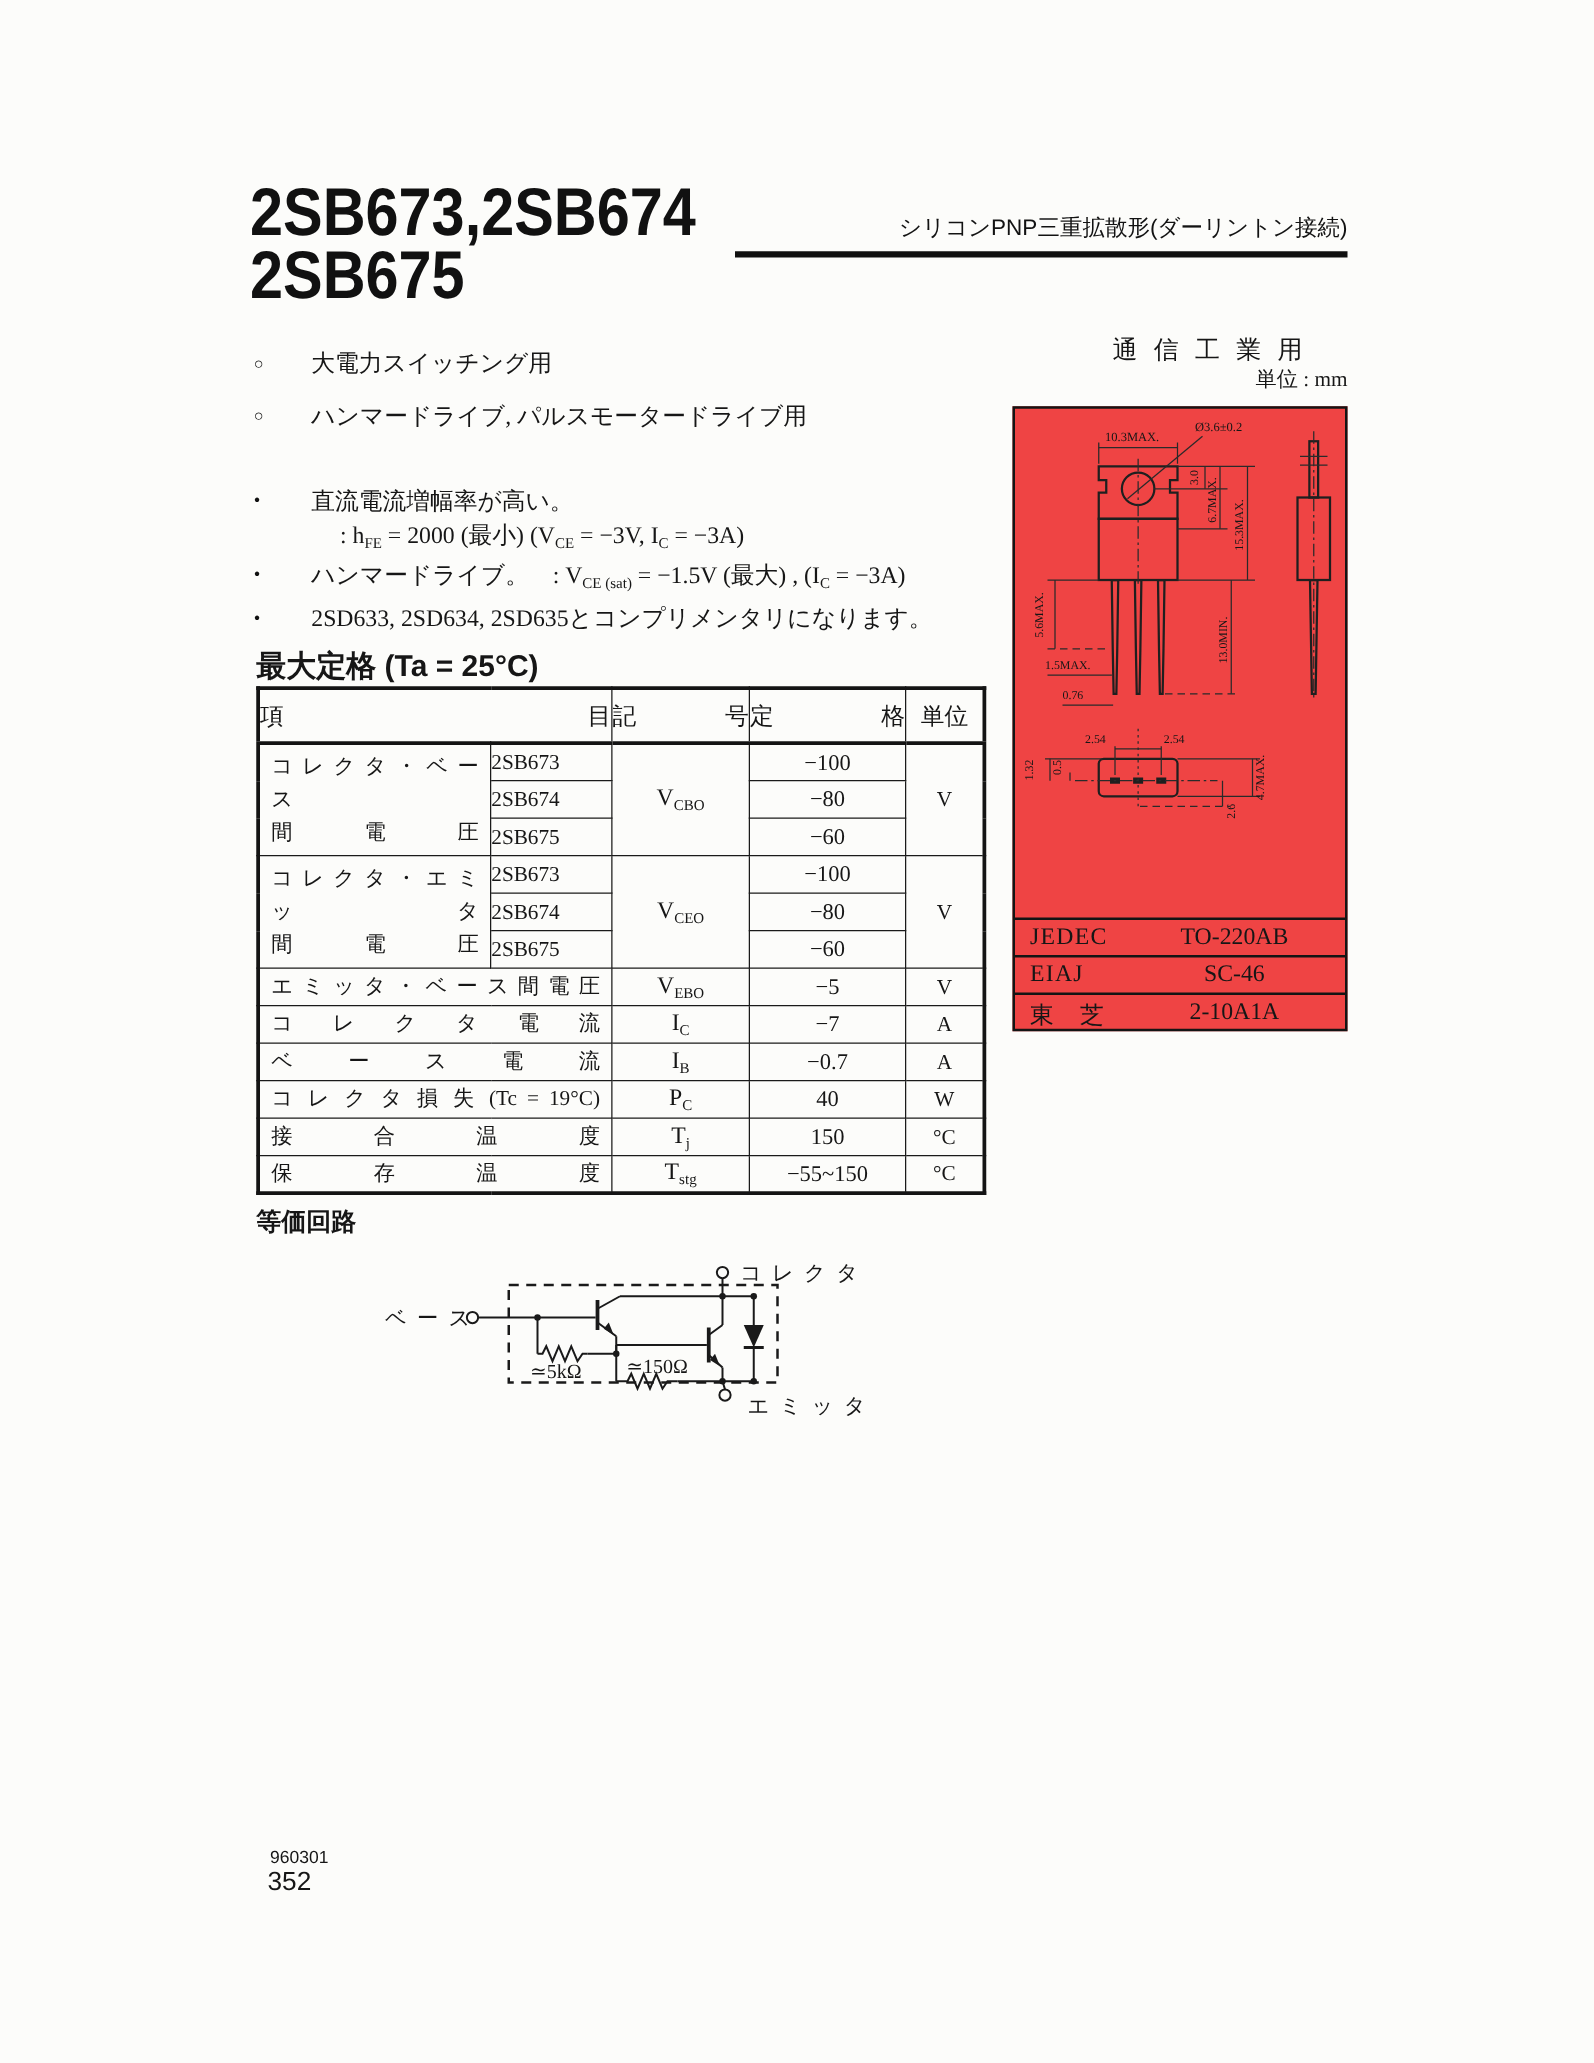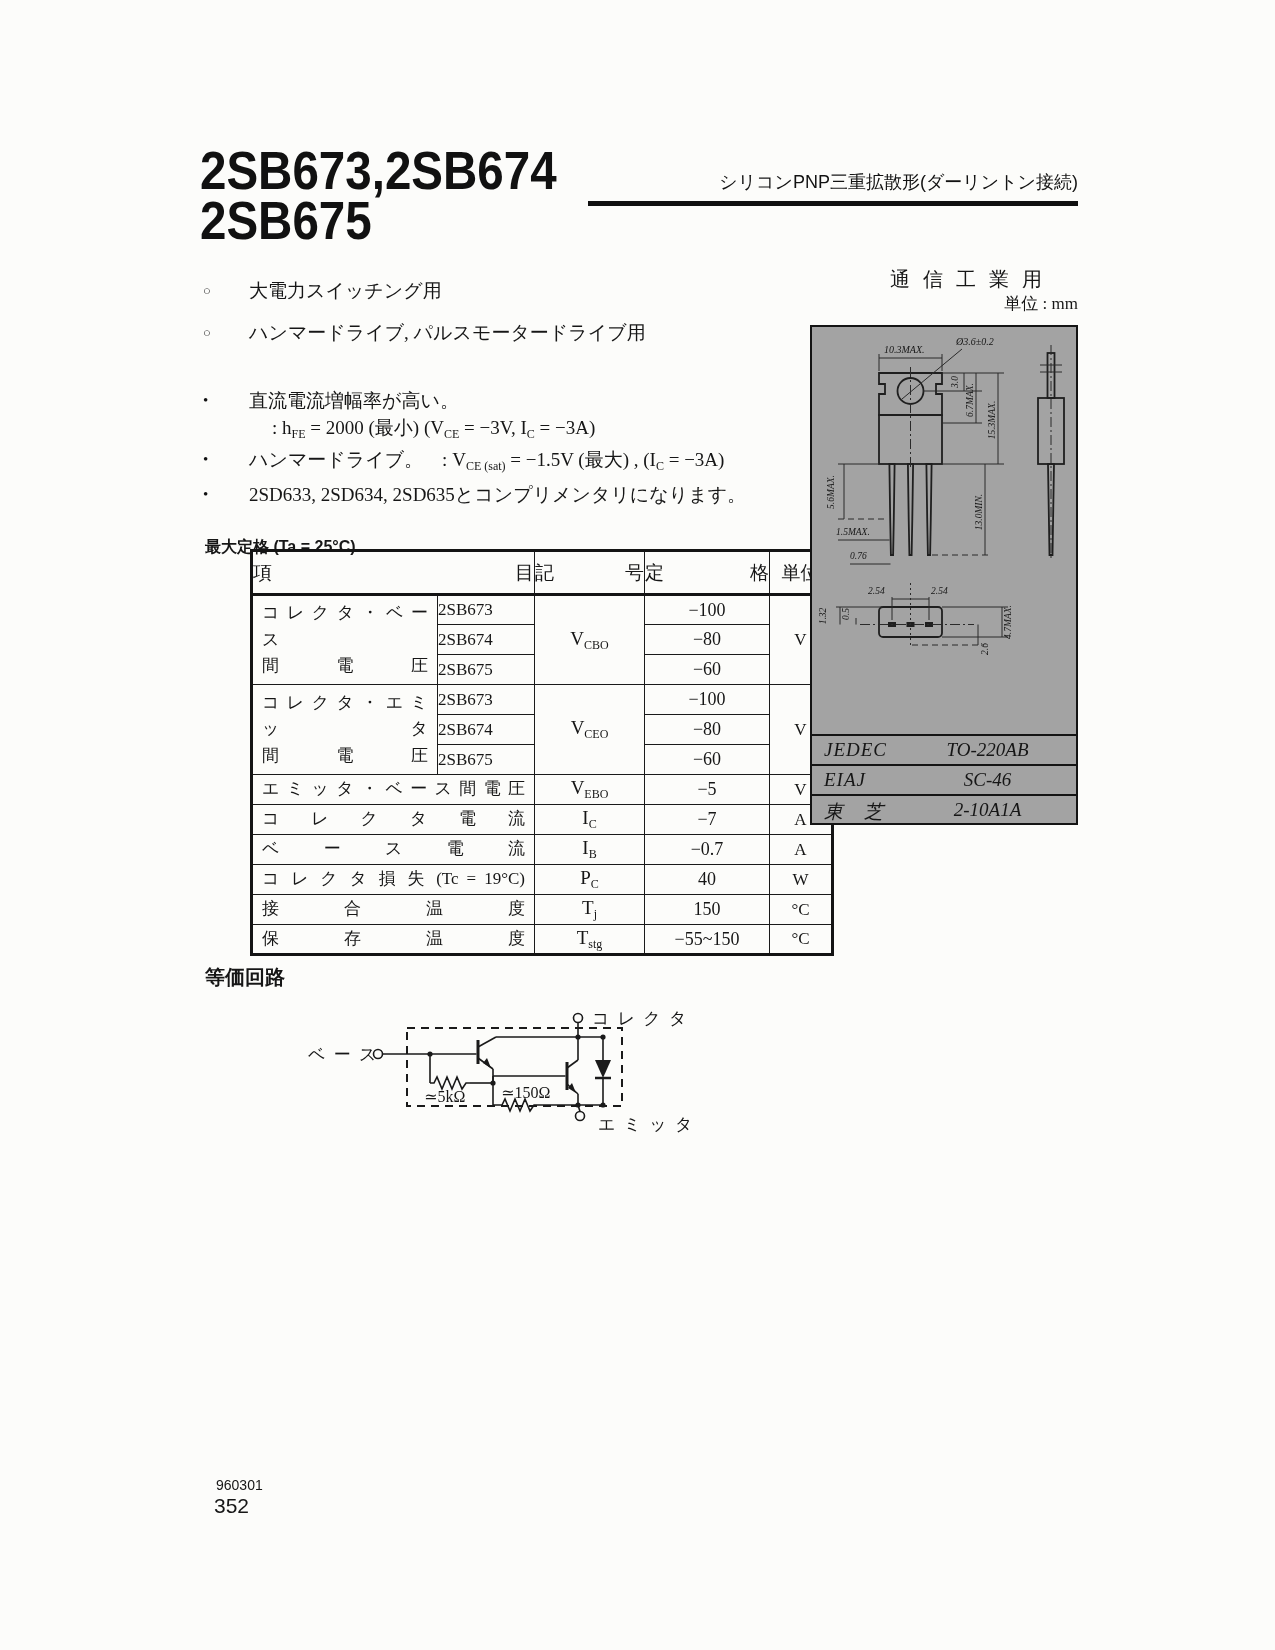--- a/index.html
+++ b/index.html
@@ -14,21 +14,21 @@
   
   .uselabel{font-size:20px;letter-spacing:4px;}
   .unitlabel{font-size:17px;width:138px;text-align:right;}
   
   .blist-row{position:absolute;left:203px;font-size:19px;}
   .marker{display:inline-block;width:46px;font-size:13px;vertical-align:2px;color:#222;}
   .bmark{display:inline-block;width:46px;font-size:15px;vertical-align:2px;color:#111;}
   .formula{font-size:19px;}
   sub{font-size:12px;vertical-align:-4px;letter-spacing:0;}
   
-  .rhead{font-family:"Liberation Sans","DejaVu Sans",sans-serif;font-weight:bold;font-size:16px;margin-top:20px;}
+  .rhead{font-family:"Liberation Sans","DejaVu Sans",sans-serif;font-weight:bold;font-size:24px;}
   table.rt{border-collapse:collapse;table-layout:fixed;width:581px;border:3px solid #141414;}
   table.rt th,table.rt td{border:1.6px solid #1a1a1a;padding:0;overflow:hidden;}
   table.rt thead th{border-bottom:3px solid #141414;height:41px;font-weight:normal;font-size:19px;}
   table.rt tbody tr{height:30px;}
   .jcell{text-align:justify;text-align-last:justify;}
   .hitem{padding:0 52px;}
   .hsym{padding:0 28px;}
   .hrat{padding:0 24px;}
   .hunit{text-align:center;font-size:18px;}
   .itemcell{font-size:17px;vertical-align:middle;}
@@ -36,21 +36,21 @@
   .dev{font-size:17px;text-align:left;}
   .sym{font-size:19px;text-align:center;}
   .val{font-size:18px;text-align:center;}
   .unit{font-size:17px;text-align:center;}
   
   .eqhead{font-family:"Liberation Sans","DejaVu Sans",sans-serif;font-weight:bold;font-size:20px;}
   svg text{font-family:"Liberation Serif","DejaVu Serif",serif;fill:#161616;}
   .cirlabel{font-size:17px;letter-spacing:2px;}
   .cirres{font-size:16px;}
   
-  .pkgbox{width:268px;height:500px;border:2.5px solid #141414;box-sizing:border-box;background:#a3a3a3;font-style:italic;}
+  .pkgbox{width:268px;height:500px;border:2.5px solid #141414;box-sizing:border-box;background:#ef4444;}
   .pins{position:absolute;left:58px;top:355px;font-size:17px;line-height:24px;}
   .pinnum{display:inline-block;width:26px;}
   .stdrow{position:absolute;left:0;width:100%;height:30px;border-top:2.2px solid #141414;box-sizing:border-box;}
   .stdorg{position:absolute;left:12px;top:3px;font-size:19px;letter-spacing:1px;}
   .stdval{position:absolute;left:95px;right:8px;top:3px;font-size:19px;text-align:center;}
   .dimtxt{font-size:10px;}
   .dimtxts{font-size:9.5px;}
   
   .fcode{font-family:"Liberation Sans","DejaVu Sans",sans-serif;font-size:14px;}
   .fpage{font-family:"Liberation Sans","DejaVu Sans",sans-serif;font-size:21px;}
@@ -83,21 +83,21 @@
   </div>
   <div class="blist-row" style="top:447px;">
     <span class="bmark">•</span><span>ハンマードライブ。　: V</span><sub>CE (sat)</sub><span> = −1.5V (最大) , (I</span><sub>C</sub><span> = −3A)</span>
   </div>
   <div class="blist-row" style="top:482px;">
     <span class="bmark">•</span><span>2SD633, 2SD634, 2SD635とコンプリメンタリになります。</span>
   </div>
 
   <div class="abs rhead" style="left:205px;top:517px;">最大定格 (Ta = 25°C)</div>
 
-  <table class="rt abs" style="left:205px;top:549px;margin-left:45px;">
+  <table class="rt abs" style="left:205px;top:549px;">
     <colgroup>
         <col style="width:186px">
         <col style="width:97px">
         <col style="width:110px">
         <col style="width:125px">
         <col style="width:63px">
       </colgroup>
     <thead>
       <tr>
         <th colspan="2" class="jcell hitem">項　　目</th>

